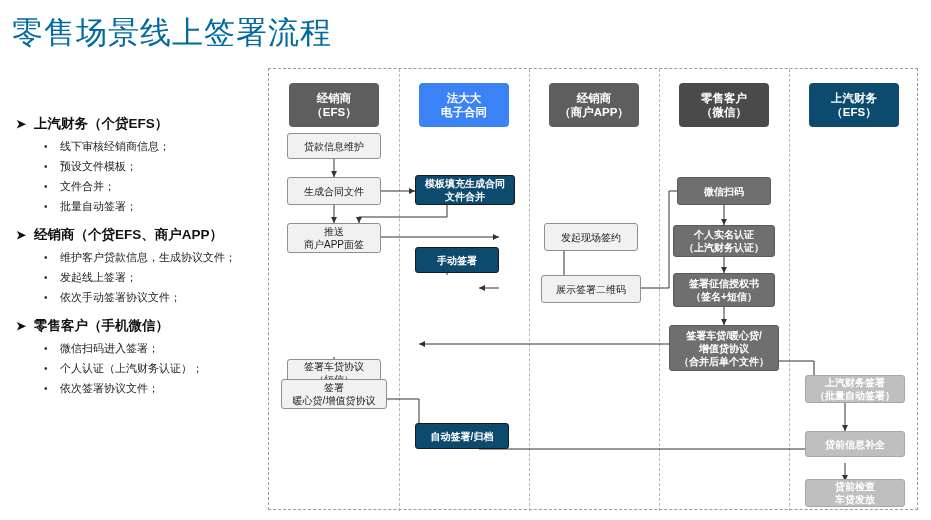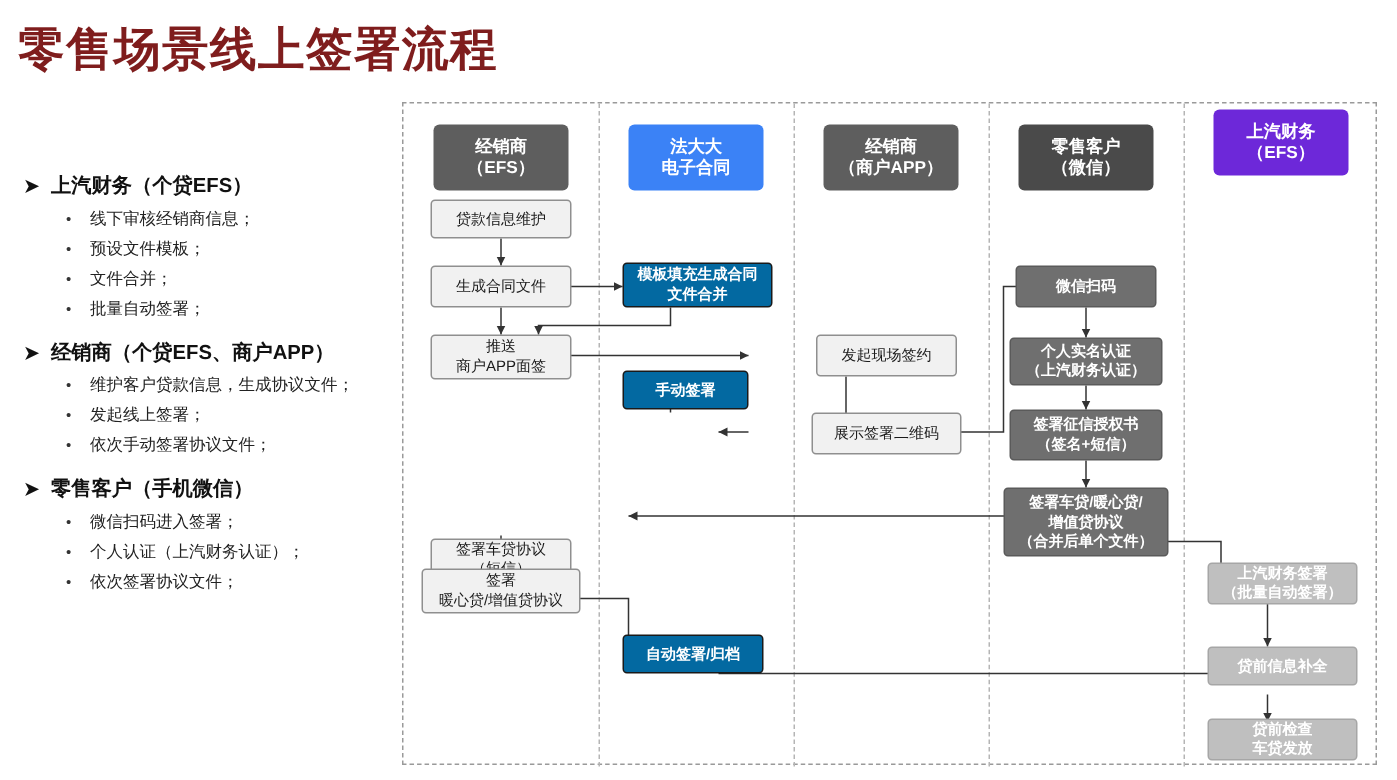--- a/index.html
+++ b/index.html
@@ -20,22 +20,22 @@
     height: 520px;
   }
 
   
   .page-title {
     position: absolute;
     left: 12px;
     top: 12px;
     font-family: "Liberation Serif", serif;
     font-size: 31px;
-    font-weight: 700;
-    color: #7f1d1d;
+    font-weight: 400;
+    color: #0369a1;
     letter-spacing: 1px;
     white-space: nowrap;
   }
 
   
   .left-panel {
     position: absolute;
     left: 14px;
     top: 115px;
     width: 250px;
@@ -127,21 +127,21 @@
     line-height: 13px;
     padding: 2px 3px;
   }
   .node span { display: block; white-space: nowrap; }
   .node-light {
     background: #f1f1f1;
     border: 1px solid #8f8f8f;
     color: #1a1a1a;
   }
   .node-dark {
-    background: #0369a1;
+    background: #0c4a6e;
     border: 1px solid #1a1a1a;
     color: #ffffff;
     font-weight: 700;
   }
   .node-mid {
     background: #6f6f6f;
     border: 1px solid #5a5a5a;
     color: #ffffff;
     font-weight: 700;
     text-align: right;
@@ -296,21 +296,21 @@
       <span>电子合同</span>
     </div>
     <div class="col-head" style="left:280px; top:14px; background:#5e5e5e;">
       <span>经销商</span>
       <span>（商户APP）</span>
     </div>
     <div class="col-head" style="left:410px; top:14px; background:#4a4a4a;">
       <span>零售客户</span>
       <span>（微信）</span>
     </div>
-    <div class="col-head" style="left:540px; top:4px; background:#6d28d9;">
+    <div class="col-head" style="left:540px; top:14px; background:#0c4a6e;">
       <span>上汽财务</span>
       <span>（EFS）</span>
     </div>
 
     <div class="node node-light" style="left:18px; top:64px; width:94px; height:26px;">
       <span>贷款信息维护</span>
     </div>
     <div class="node node-light" style="left:18px; top:108px; width:94px; height:28px;">
       <span>生成合同文件</span>
     </div>

